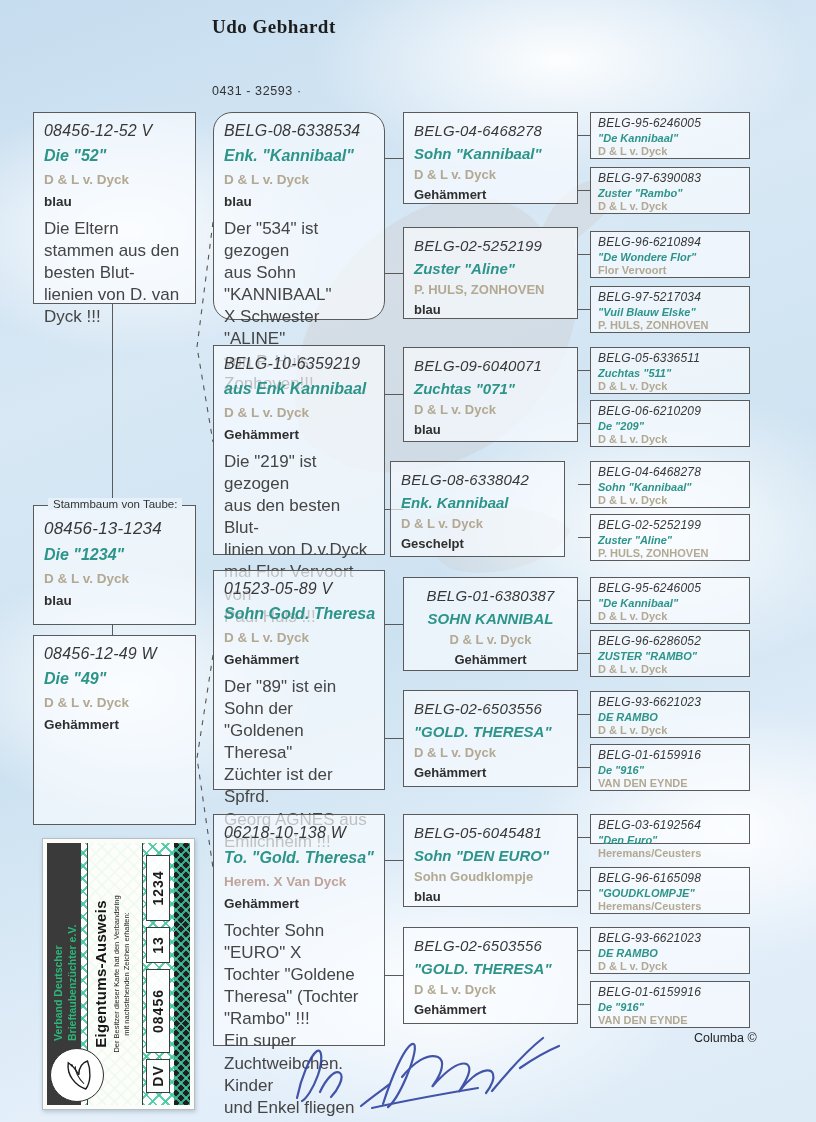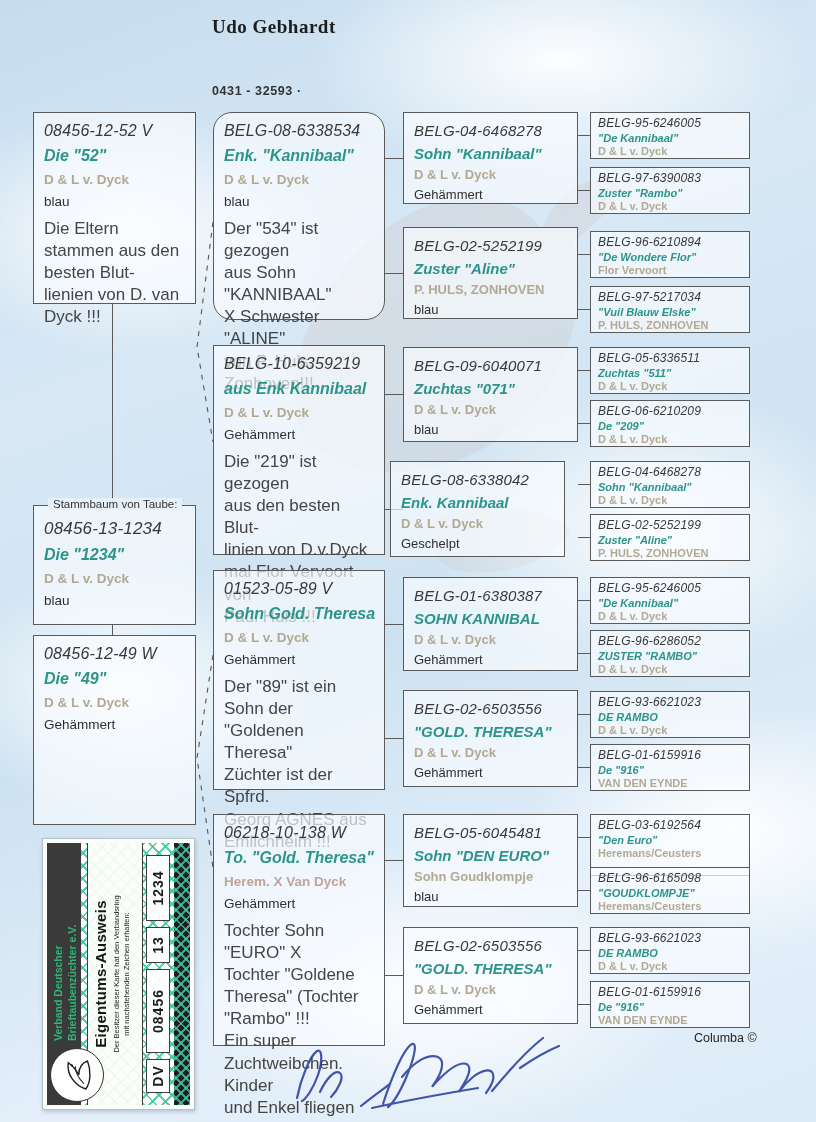--- a/index.html
+++ b/index.html
@@ -4,29 +4,29 @@
 <style>
   html,body{margin:0;padding:0;background:#9aa4ad;}
   .page{position:relative;width:816px;height:1122px;margin:0 auto;overflow:hidden;
         font-family:"Liberation Sans",sans-serif;
         background:linear-gradient(160deg,#c6ddef 0%,#d8e8f5 30%,#cde2f1 55%,#e4effa 80%,#dcebf6 100%);}
   .cloud{position:absolute;background:radial-gradient(ellipse at center,rgba(255,255,255,.95) 0%,rgba(255,255,255,0) 68%);border-radius:50%;z-index:0;}
   .wm{position:absolute;z-index:0;}
   
   .h-name{position:absolute;left:212px;top:16px;font-family:"Liberation Serif",serif;font-weight:bold;font-size:19px;color:#1d1d1d;letter-spacing:.5px;z-index:2;}
   .h-addr{position:absolute;left:135px;top:50px;font-style:italic;font-size:17px;color:#222;z-index:2;}
-  .h-phone{position:absolute;left:212px;top:84px;font-weight:bold;font-size:12.5px;color:#333;letter-spacing:.6px;z-index:2;}
+  .h-phone{position:absolute;left:212px;top:84px;font-weight:normal;font-size:12.5px;color:#333;letter-spacing:.6px;z-index:2;}
   
   .pbox,.sbox{position:absolute;background:rgba(249,252,255,.68);border:1px solid #5a5a5a;box-sizing:border-box;z-index:2;}
   .pbox{padding:9px 10px 6px 10px;}
   .sbox{padding:3px 7px;}
   .ring{font-style:italic;font-size:16px;color:#383838;margin-bottom:7px;letter-spacing:.2px;white-space:nowrap;}
   .pname{font-weight:bold;font-style:italic;font-size:16px;color:#2d948a;margin-bottom:7px;white-space:nowrap;}
   .breeder{font-weight:bold;font-size:13.5px;color:#b3a992;margin-bottom:7px;white-space:nowrap;}
-  .pcolor{font-size:13.5px;color:#2f2f2f;margin-bottom:9px;}
+  .pcolor{font-size:13.5px;color:#2f2f2f;margin-bottom:9px;font-weight:bold;}
   .note{font-size:17px;color:#454545;line-height:1.3;white-space:pre-line;}
   .g3 .ring{font-size:15px;margin-bottom:6px;}
   .g3 .pname{font-size:15px;margin-bottom:5px;}
   .g3 .breeder{font-size:13px;margin-bottom:5px;}
   .g3 .pcolor{font-size:13px;margin-bottom:0;}
   .sbox .ring{font-size:12px;margin-bottom:2px;}
   .sbox .pname{font-size:11px;margin-bottom:1px;}
   .sbox .breeder{font-size:11px;margin-bottom:0;}
   .tree-label{position:absolute;top:-8px;left:14px;font-size:11.5px;color:#333;background:#e6f0f8;padding:0 5px;white-space:nowrap;}
   .hline{position:absolute;height:1px;background:#5a5a5a;z-index:1;}
@@ -166,21 +166,21 @@
     <div class="pname">Zuchtas "071"</div>
     <div class="breeder">D &amp; L v. Dyck</div>
     <div class="pcolor">blau</div>
   </div>
   <div class="pbox g3" style="left:390px;top:461px;width:175px;height:96px;">
     <div class="ring">BELG-08-6338042</div>
     <div class="pname">Enk. Kannibaal</div>
     <div class="breeder">D &amp; L v. Dyck</div>
     <div class="pcolor">Geschelpt</div>
   </div>
-  <div class="pbox g3" style="left:403px;top:577px;width:175px;height:94px;">
+  <div class="pbox g3" style="left:403px;top:577px;width:175px;height:94px;text-align:center;">
     <div class="ring">BELG-01-6380387</div>
     <div class="pname">SOHN KANNIBAL</div>
     <div class="breeder">D &amp; L v. Dyck</div>
     <div class="pcolor">Gehämmert</div>
   </div>
   <div class="pbox g3" style="left:403px;top:690px;width:175px;height:97px;">
     <div class="ring">BELG-02-6503556</div>
     <div class="pname">"GOLD. THERESA"</div>
     <div class="breeder">D &amp; L v. Dyck</div>
     <div class="pcolor">Gehämmert</div>
@@ -251,21 +251,21 @@
   <div class="sbox" style="left:590px;top:691px;width:160px;height:47px;">
     <div class="ring">BELG-93-6621023</div>
     <div class="pname">DE RAMBO</div>
     <div class="breeder">D &amp; L v. Dyck</div>
   </div>
   <div class="sbox" style="left:590px;top:744px;width:160px;height:47px;">
     <div class="ring">BELG-01-6159916</div>
     <div class="pname">De "916"</div>
     <div class="breeder">VAN DEN EYNDE</div>
   </div>
-  <div class="sbox" style="left:590px;top:814px;width:160px;height:62px;">
+  <div class="sbox" style="left:590px;top:814px;width:160px;height:30px;">
     <div class="ring">BELG-03-6192564</div>
     <div class="pname">"Den Euro"</div>
     <div class="breeder">Heremans/Ceusters</div>
   </div>
   <div class="sbox" style="left:590px;top:867px;width:160px;height:47px;">
     <div class="ring">BELG-96-6165098</div>
     <div class="pname">"GOUDKLOMPJE"</div>
     <div class="breeder">Heremans/Ceusters</div>
   </div>
   <div class="sbox" style="left:590px;top:927px;width:160px;height:47px;">

